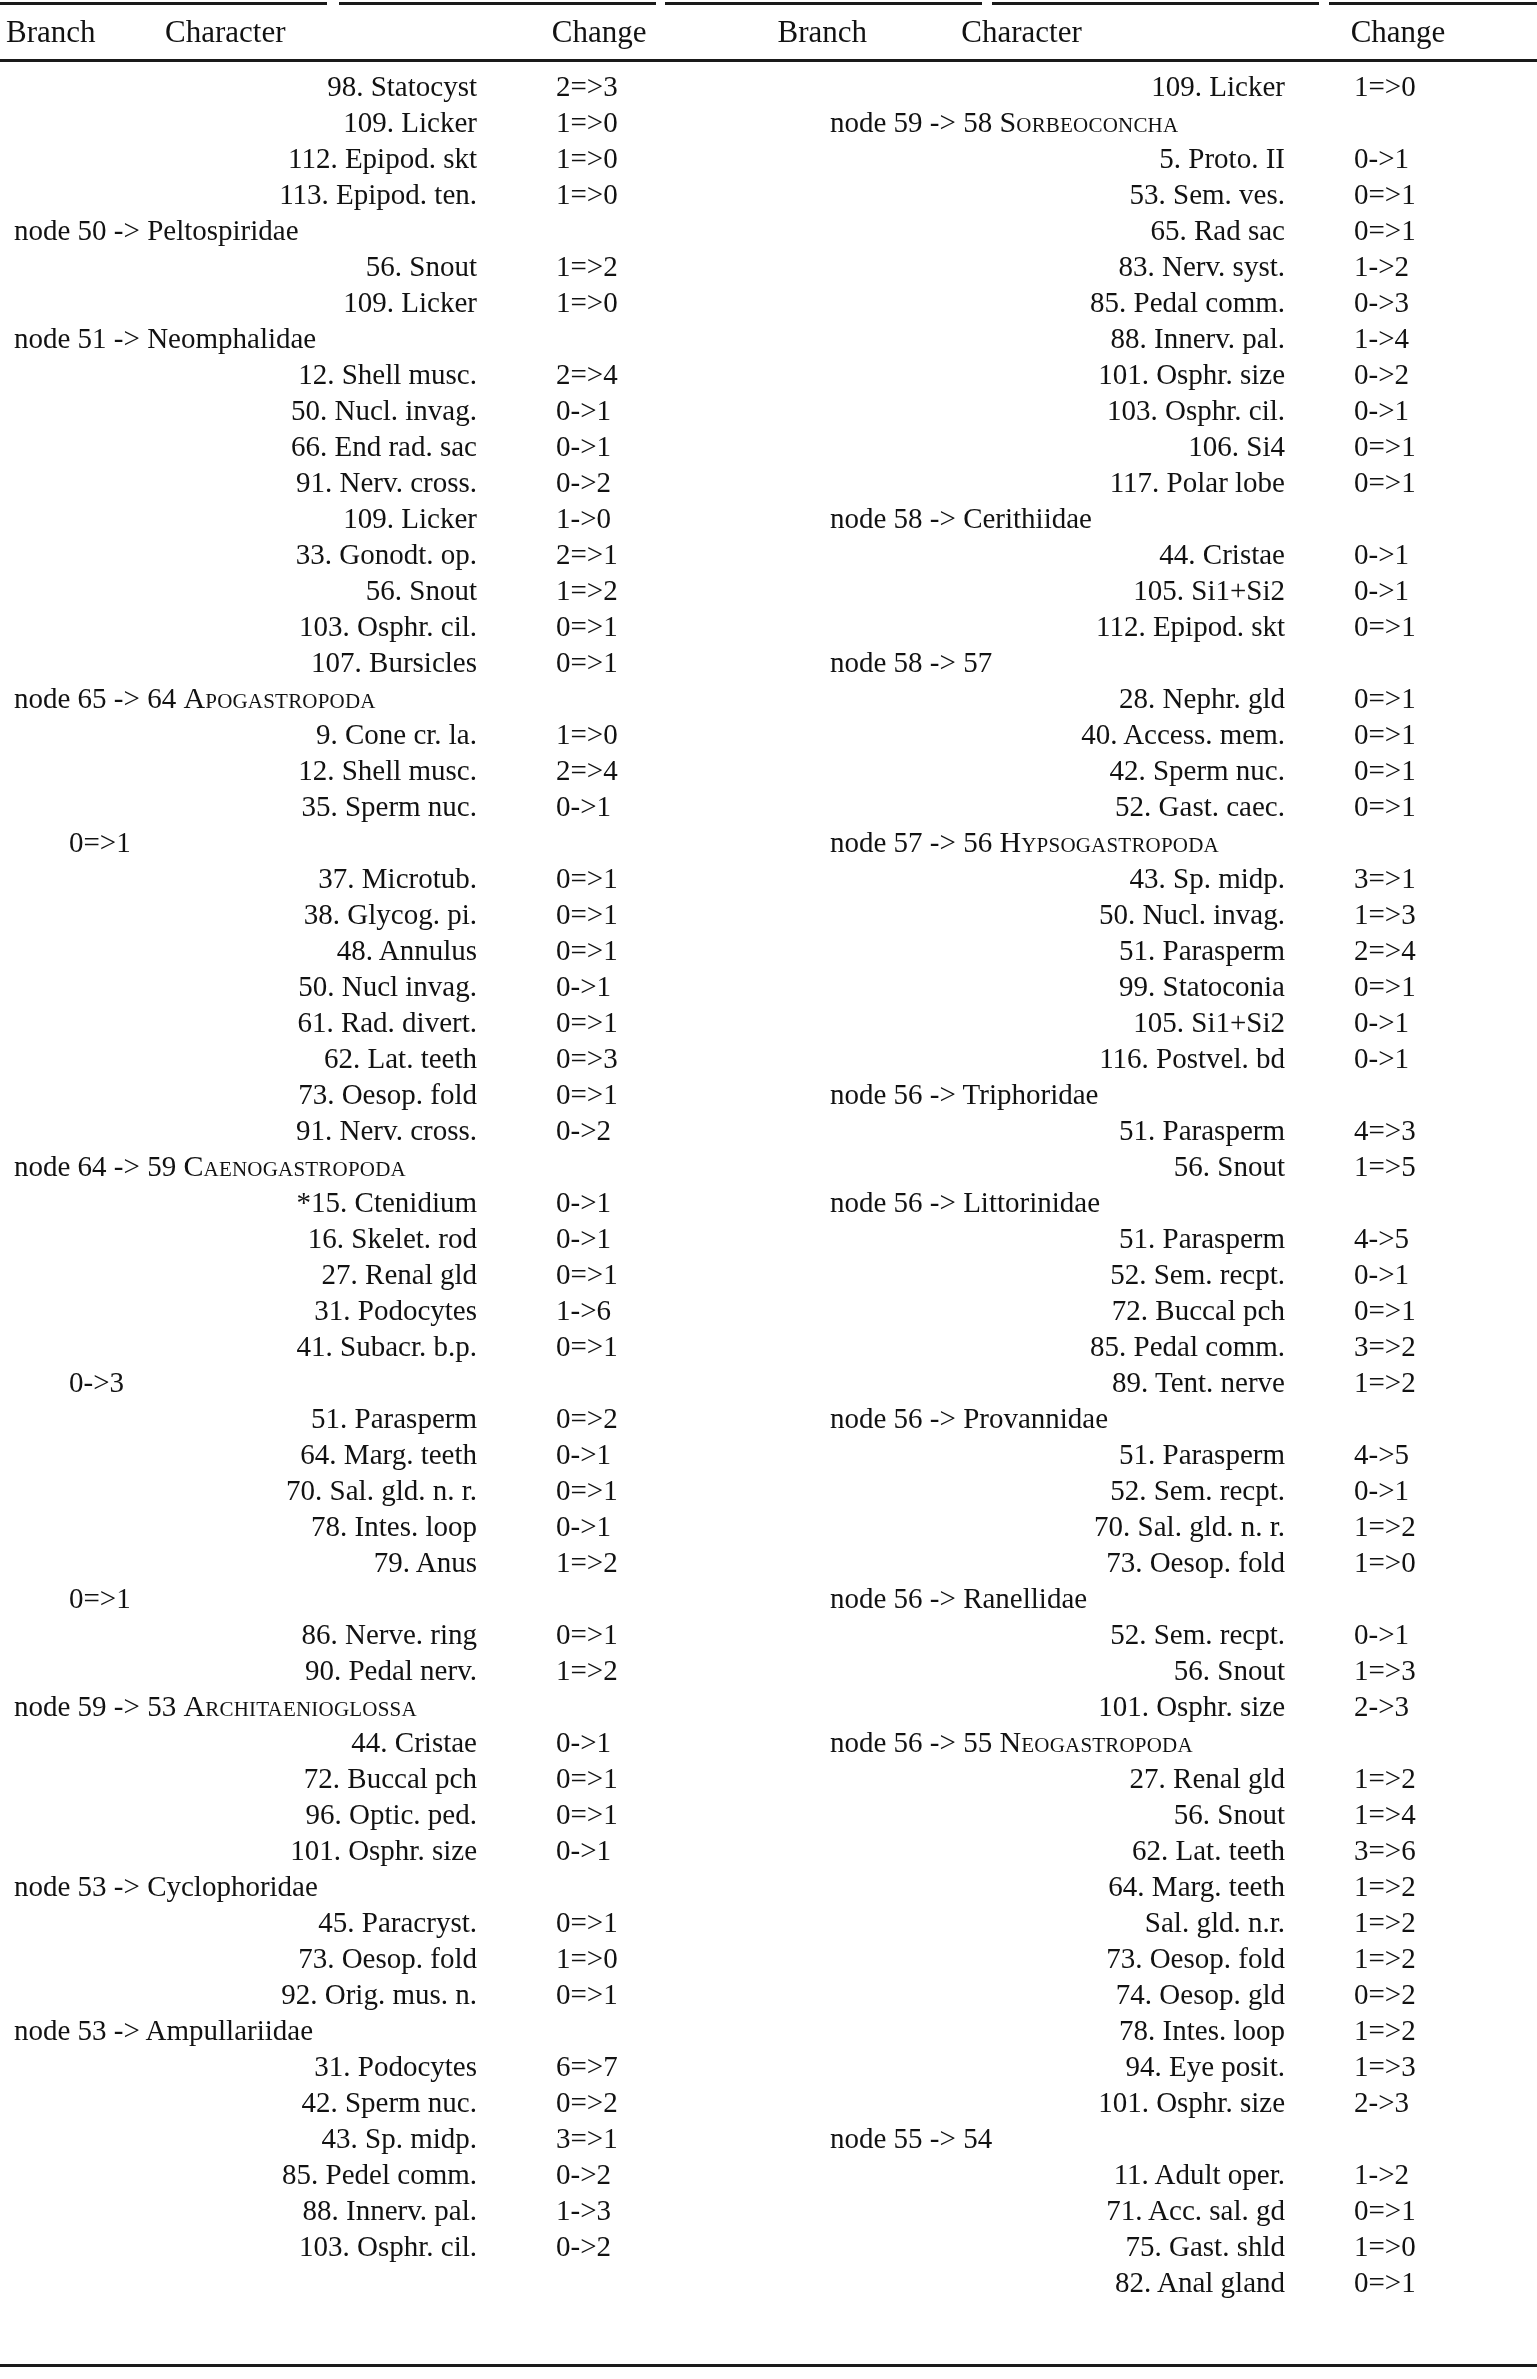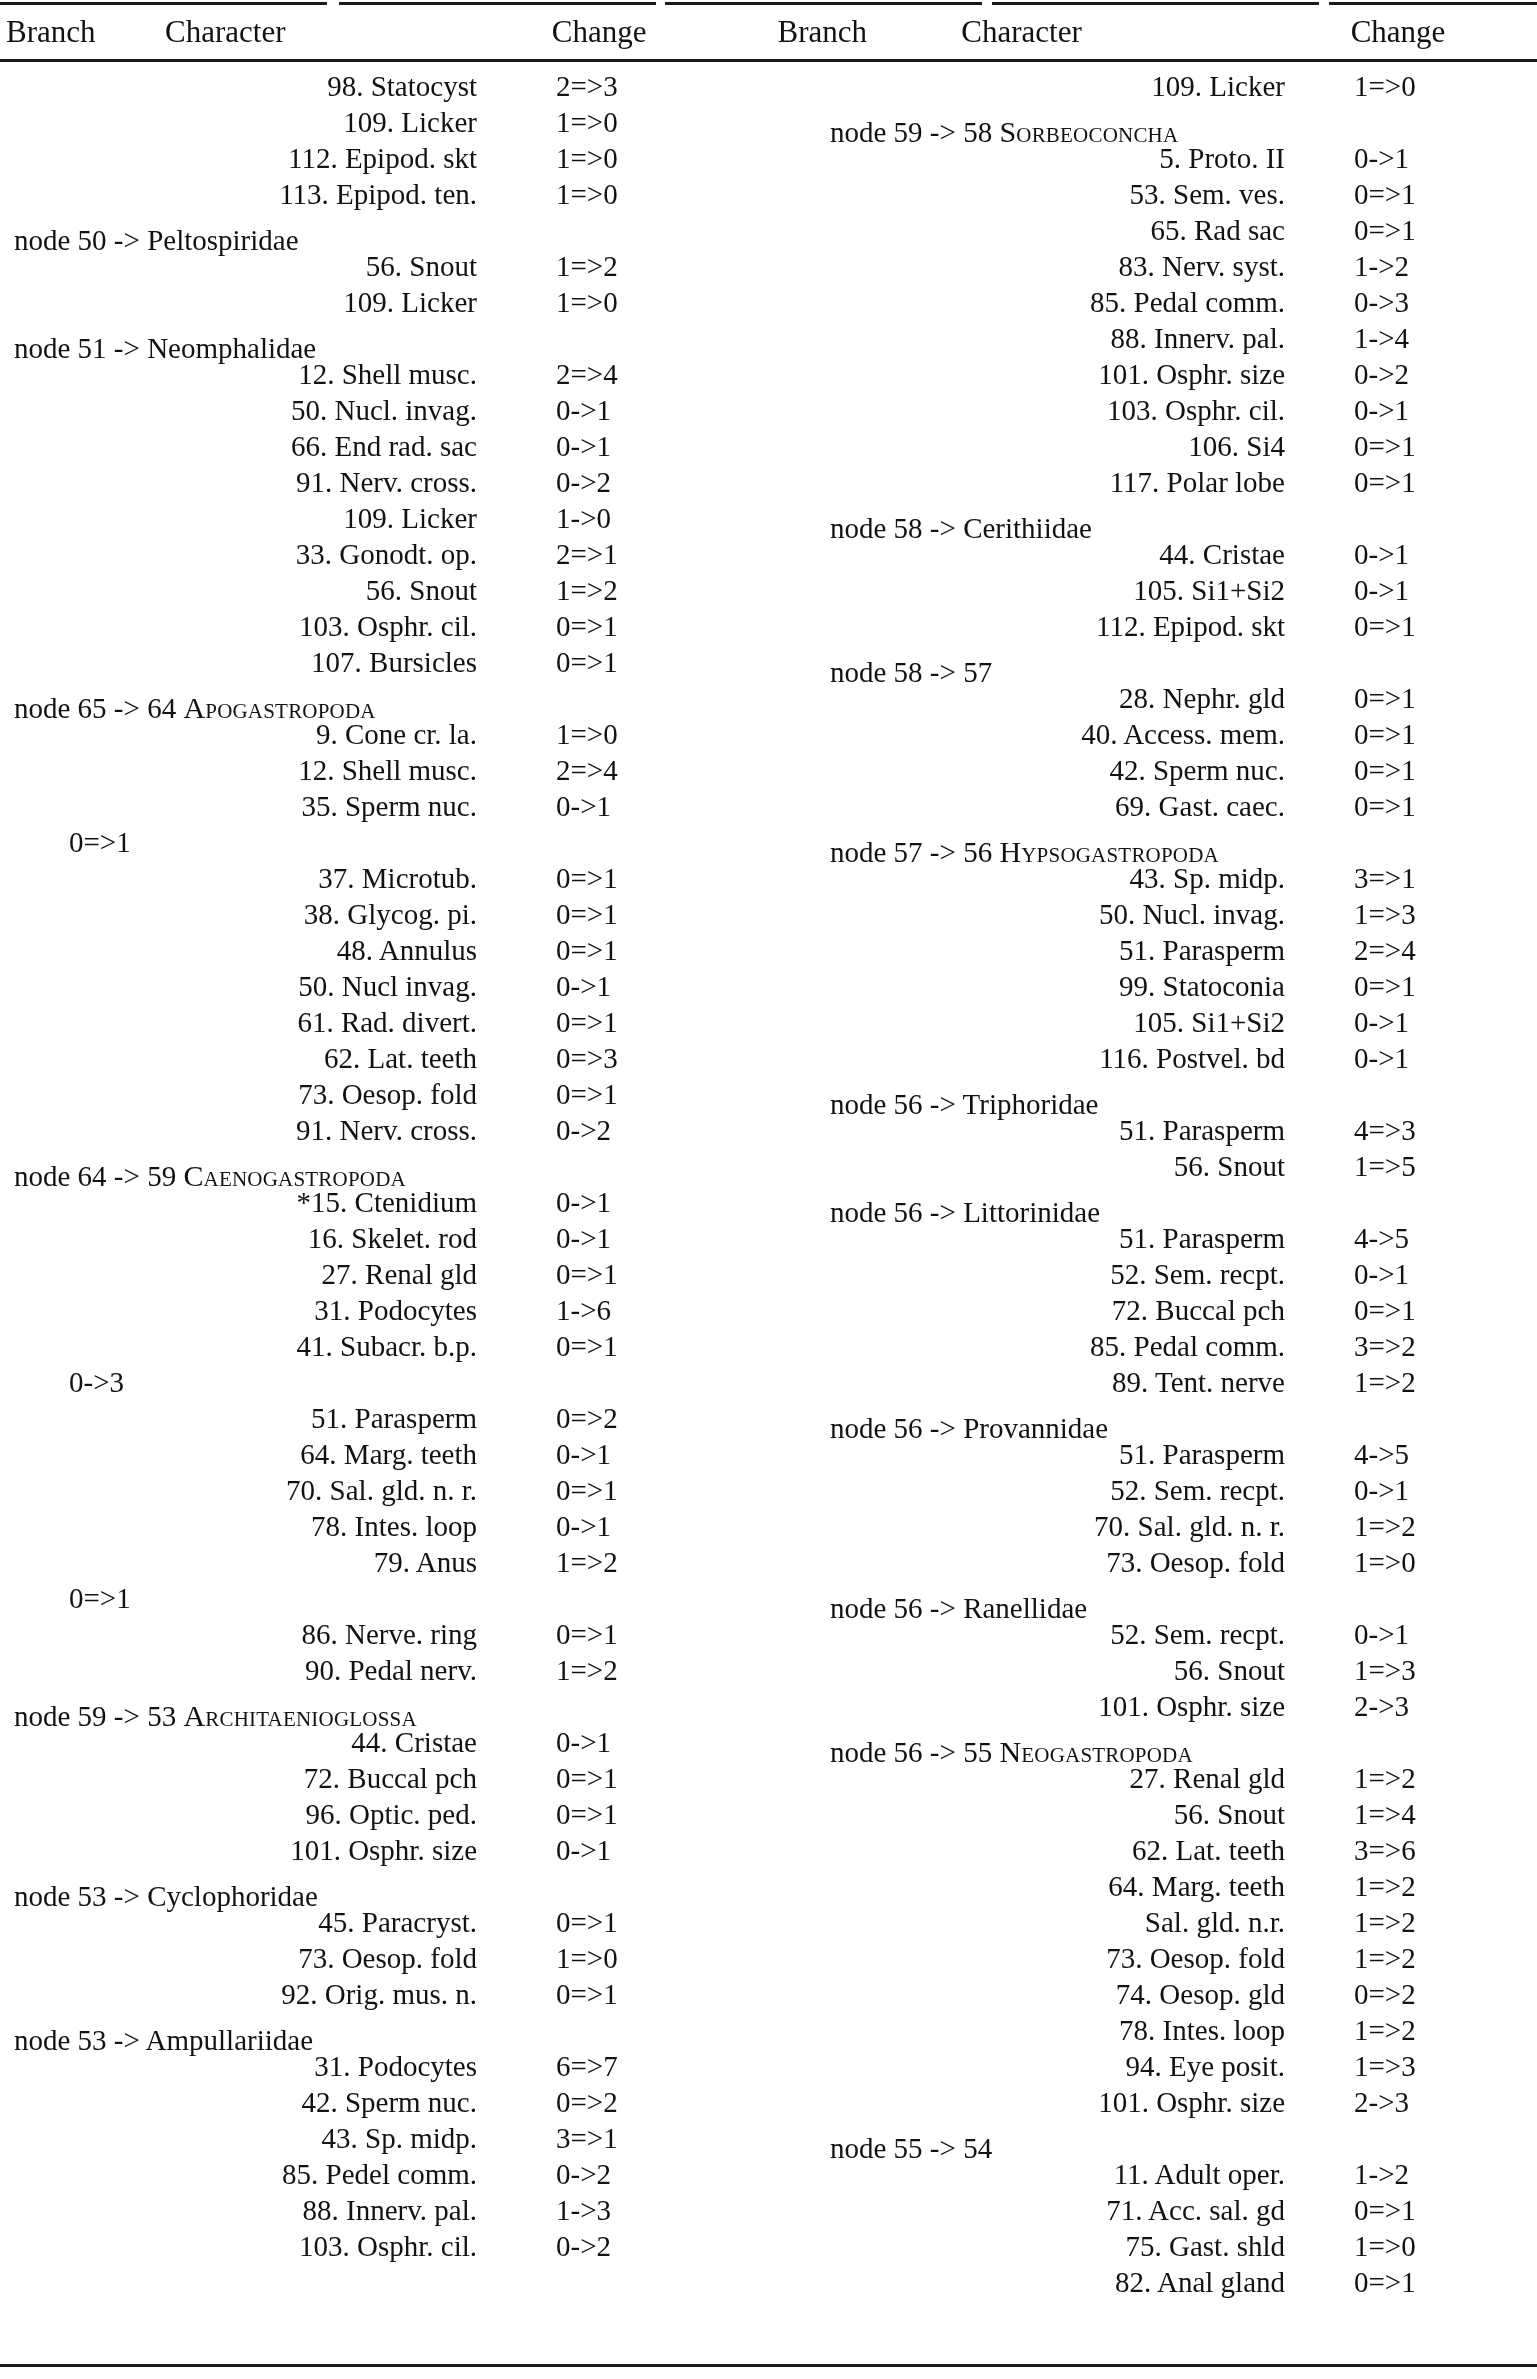--- a/index.html
+++ b/index.html
@@ -108,21 +108,20 @@
   .col.right .c-change {
     width: 208px;
     flex: 0 0 208px;
     padding-left: 61px;
   }
 
   
   .row.node .c-branch {
     text-align: left;
     padding-left: 14px;
-    margin-top: 10px;
   }
   .col.right .row.node .c-branch {
     padding-left: 18px;
   }
   .smallcaps {
     font-variant: small-caps;
     font-size: 30px;
     letter-spacing: 0.2px;
   }
   .italic { font-style: italic; }
@@ -472,21 +471,21 @@
           </div>
           <div class="row">
             <div class="c-branch">40. Access. mem.</div>
             <div class="c-change">0=&gt;1</div>
           </div>
           <div class="row">
             <div class="c-branch">42. Sperm nuc.</div>
             <div class="c-change">0=&gt;1</div>
           </div>
           <div class="row">
-            <div class="c-branch">69. Gast. caec.</div>
+            <div class="c-branch">52. Gast. caec.</div>
             <div class="c-change">0=&gt;1</div>
           </div>
           <div class="row node">
             <div class="c-branch">node 57 -&gt; 56 <span class="smallcaps">Hypsogastropoda</span></div>
             <div class="c-change"></div>
           </div>
           <div class="row">
             <div class="c-branch">43. Sp. midp.</div>
             <div class="c-change">3=&gt;1</div>
           </div>

